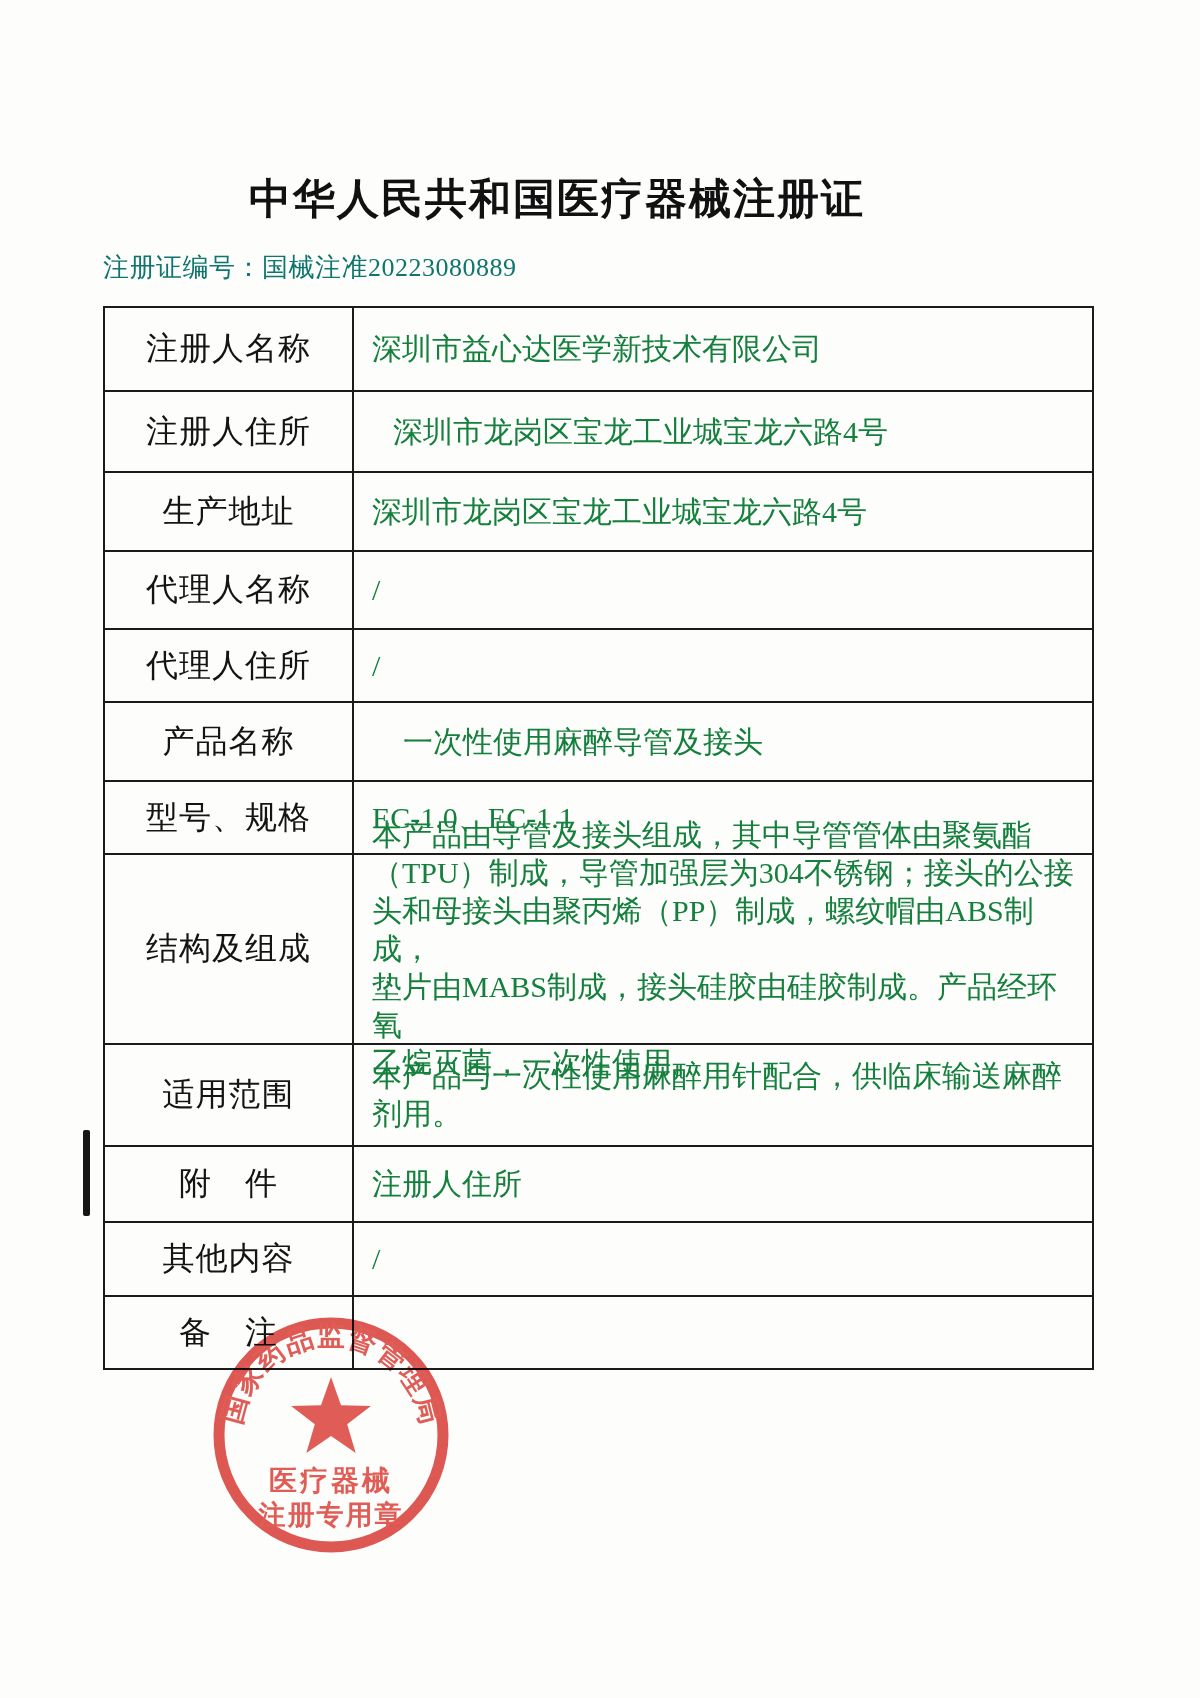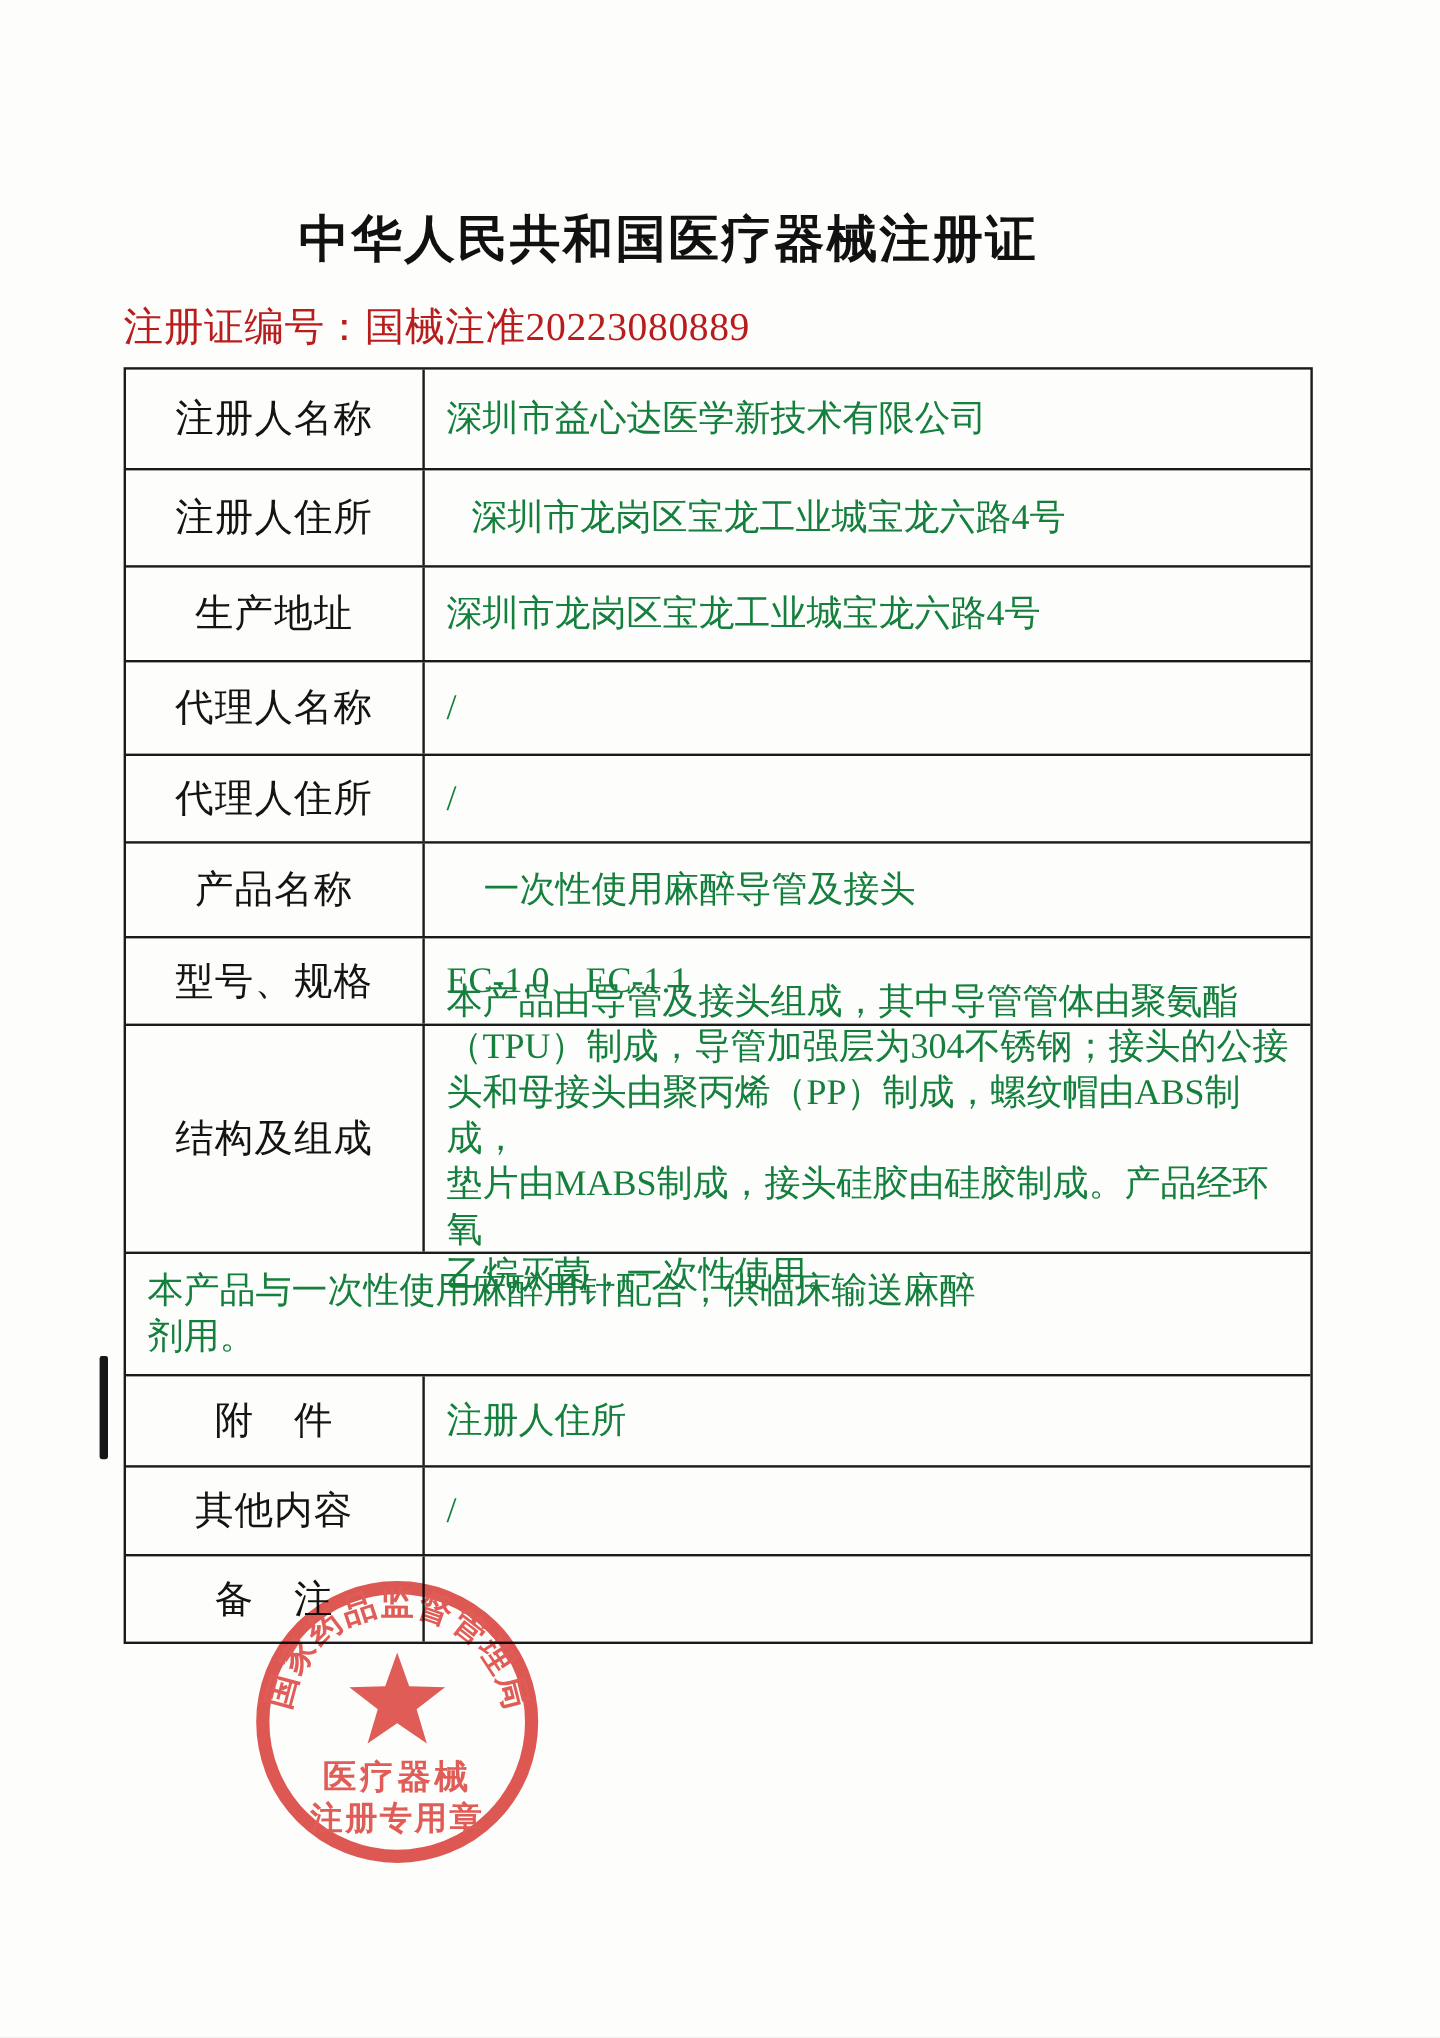--- a/index.html
+++ b/index.html
@@ -14,21 +14,21 @@
   }
   .doc-title{
     position:absolute;top:150px;left:0;width:1114px;
     text-align:center;
     font-size:42px;font-weight:bold;letter-spacing:2px;
     color:#111;
     margin-top:21px;
   }
   .reg-line{
     position:absolute;top:250px;left:103px;
-    font-size:33px;letter-spacing:0.5px;color:#b91c1c;
+    font-size:26px;letter-spacing:0.5px;color:#0f766e;
   }
   .cert-table{
     position:absolute;top:306px;left:103px;width:991px;
     border:2px solid #1b1b1b;
     box-sizing:border-box;
     background:transparent;
   }
   .trow{display:flex;border-bottom:2px solid #1b1b1b;}
   .trow:last-child{border-bottom:none;gap:36px;}
   .trow:nth-child(1) {height:82px;}
@@ -111,20 +111,21 @@
     </div>
     <div class="trow">
       <div class="cell-label">结构及组成</div>
       <div class="cell-value">本产品由导管及接头组成，其中导管管体由聚氨酯
 （TPU）制成，导管加强层为304不锈钢；接头的公接
 头和母接头由聚丙烯（PP）制成，螺纹帽由ABS制成，
 垫片由MABS制成，接头硅胶由硅胶制成。产品经环氧
 乙烷灭菌，一次性使用。</div>
     </div>
     <div class="trow">
+      <div class="cell-label">适用范围</div>
       <div class="cell-value">本产品与一次性使用麻醉用针配合，供临床输送麻醉
 剂用。</div>
     </div>
     <div class="trow">
       <div class="cell-label">附　件</div>
       <div class="cell-value">注册人住所</div>
     </div>
     <div class="trow">
       <div class="cell-label">其他内容</div>
       <div class="cell-value">/</div>

